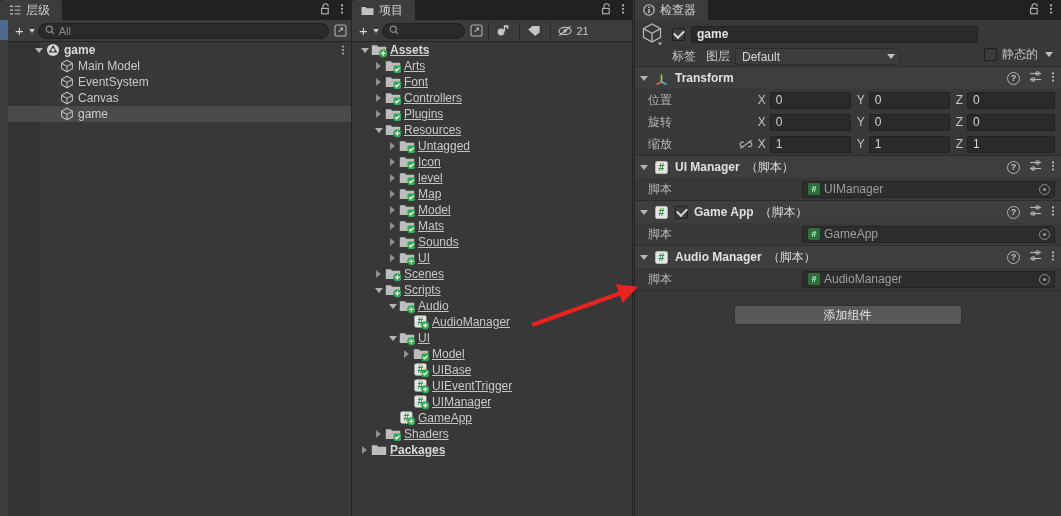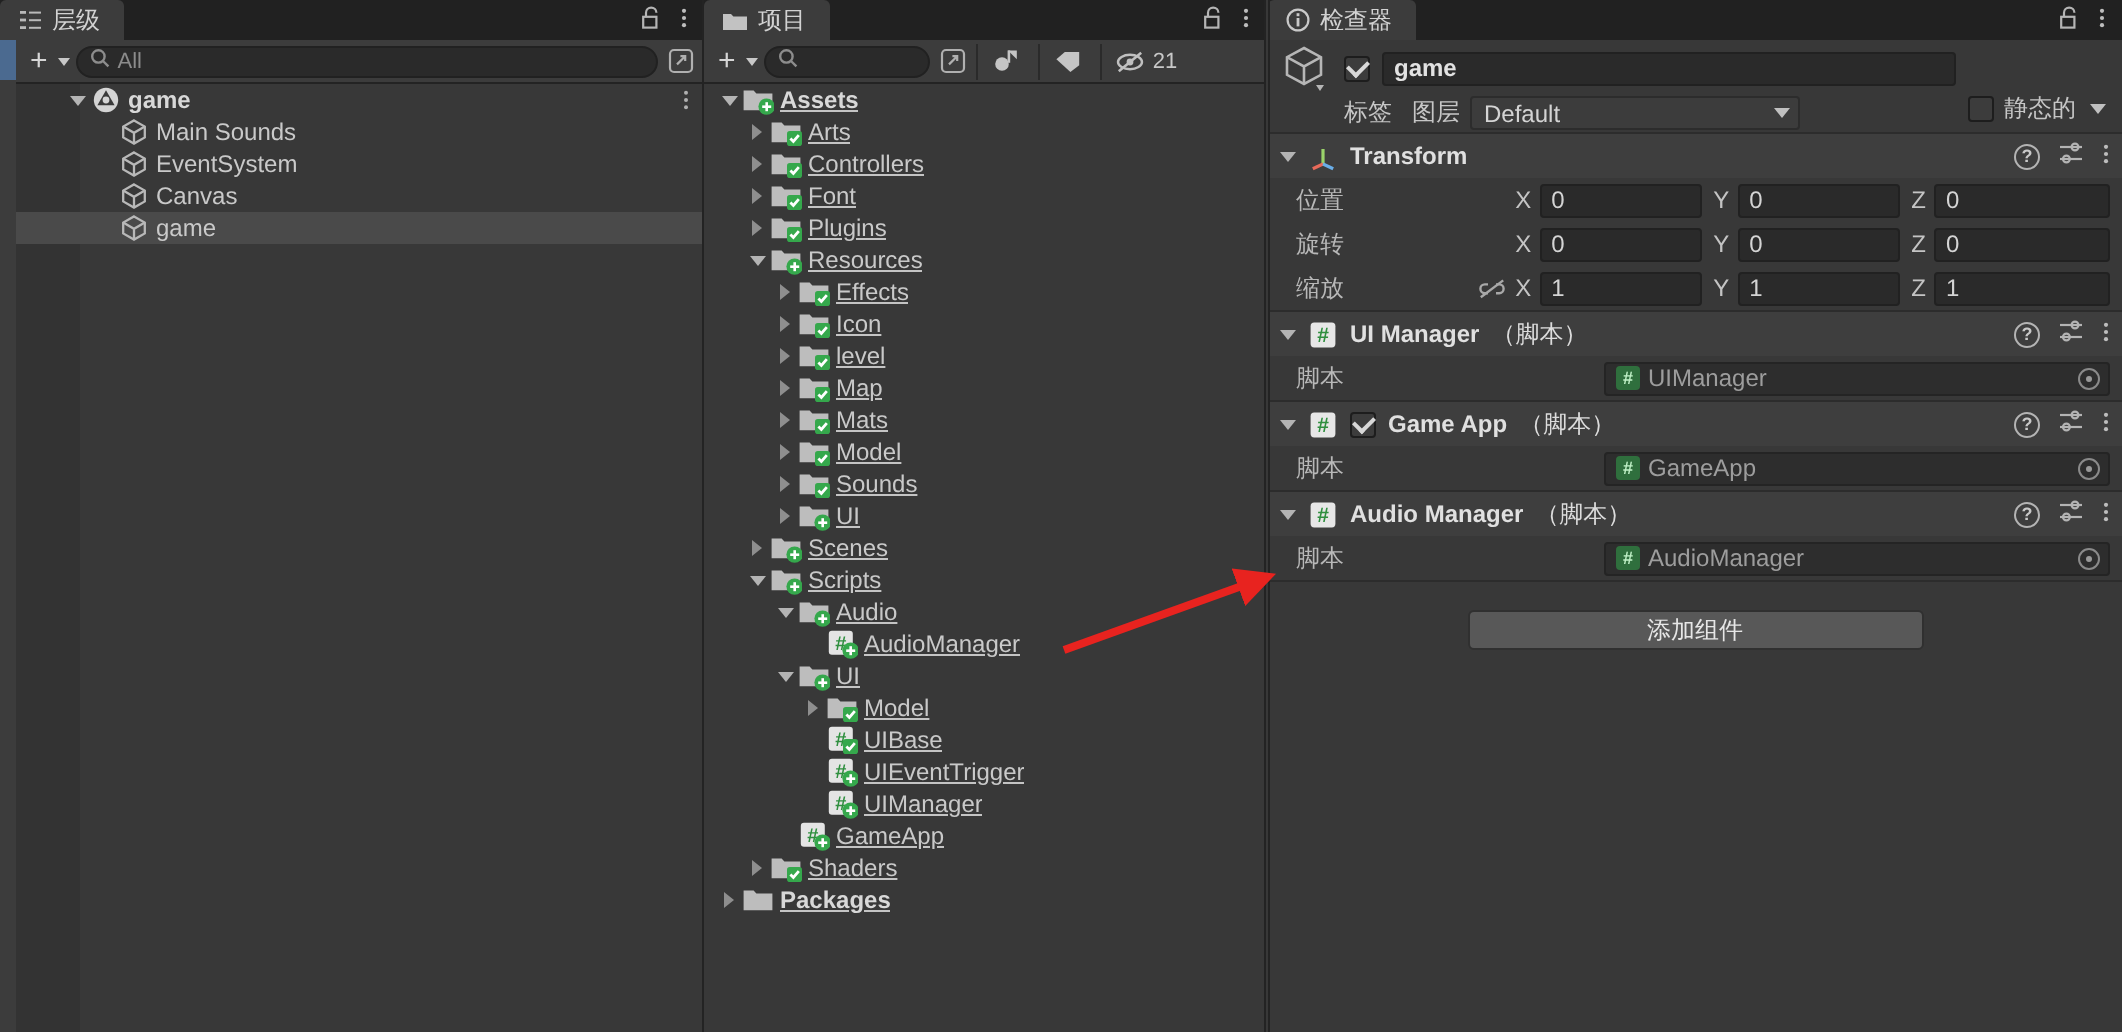--- a/index.html
+++ b/index.html
@@ -237,21 +237,21 @@
         </div>
         <div class="row hrow">
           <span style="flex: 0 0 38px;"></span>
           <span class="arrow"></span>
           <span class="ico">
             <svg width="16" height="16" viewBox="0 0 16 16">
               <path d="M8 2.2 L13.4 5.3 L13.4 10.7 L8 13.8 L2.6 10.7 L2.6 5.3 Z" fill="none" stroke="#b8b8b8" stroke-width="1.15"></path>
               <path d="M2.6 5.3 L8 8.4 L13.4 5.3 M8 8.4 L8 13.8" fill="none" stroke="#b8b8b8" stroke-width="1.15"></path>
             </svg>
           </span>
-          <span class="lbl">Main Sounds</span>
+          <span class="lbl">Main Model</span>
         </div>
         <div class="row hrow">
           <span style="flex: 0 0 38px;"></span>
           <span class="arrow"></span>
           <span class="ico">
             <svg width="16" height="16" viewBox="0 0 16 16">
               <path d="M8 2.2 L13.4 5.3 L13.4 10.7 L8 13.8 L2.6 10.7 L2.6 5.3 Z" fill="none" stroke="#b8b8b8" stroke-width="1.15"></path>
               <path d="M2.6 5.3 L8 8.4 L13.4 5.3 M8 8.4 L8 13.8" fill="none" stroke="#b8b8b8" stroke-width="1.15"></path>
             </svg>
           </span>
@@ -396,37 +396,37 @@
           </span>
           <span class="ico">
             <svg width="16" height="16" viewBox="0 0 16 16">
               <path d="M0.8 3.2 h5 l1.4 1.6 h8 v8.3 h-14.4 z" fill="#bdbdbd"></path>
               <g>
                 <rect x="8.5" y="7.5" width="7.5" height="7.5" rx="1.4" fill="#35a84c"></rect>
                 <path d="M10.2 11.2 L11.7 12.7 L14.4 9.6" fill="none" stroke="#ffffff" stroke-width="1.4"></path>
               </g>
             </svg>
           </span>
+          <span class="lbl">Font</span>
+        </div>
+        <div class="row">
+          <span style="flex: 0 0 20px;"></span>
+          <span class="arrow">
+            <span class="tri-r"></span>
+          </span>
+          <span class="ico">
+            <svg width="16" height="16" viewBox="0 0 16 16">
+              <path d="M0.8 3.2 h5 l1.4 1.6 h8 v8.3 h-14.4 z" fill="#bdbdbd"></path>
+              <g>
+                <rect x="8.5" y="7.5" width="7.5" height="7.5" rx="1.4" fill="#35a84c"></rect>
+                <path d="M10.2 11.2 L11.7 12.7 L14.4 9.6" fill="none" stroke="#ffffff" stroke-width="1.4"></path>
+              </g>
+            </svg>
+          </span>
           <span class="lbl">Controllers</span>
-        </div>
-        <div class="row">
-          <span style="flex: 0 0 20px;"></span>
-          <span class="arrow">
-            <span class="tri-r"></span>
-          </span>
-          <span class="ico">
-            <svg width="16" height="16" viewBox="0 0 16 16">
-              <path d="M0.8 3.2 h5 l1.4 1.6 h8 v8.3 h-14.4 z" fill="#bdbdbd"></path>
-              <g>
-                <rect x="8.5" y="7.5" width="7.5" height="7.5" rx="1.4" fill="#35a84c"></rect>
-                <path d="M10.2 11.2 L11.7 12.7 L14.4 9.6" fill="none" stroke="#ffffff" stroke-width="1.4"></path>
-              </g>
-            </svg>
-          </span>
-          <span class="lbl">Font</span>
         </div>
         <div class="row">
           <span style="flex: 0 0 20px;"></span>
           <span class="arrow">
             <span class="tri-r"></span>
           </span>
           <span class="ico">
             <svg width="16" height="16" viewBox="0 0 16 16">
               <path d="M0.8 3.2 h5 l1.4 1.6 h8 v8.3 h-14.4 z" fill="#bdbdbd"></path>
               <g>
@@ -461,21 +461,21 @@
           </span>
           <span class="ico">
             <svg width="16" height="16" viewBox="0 0 16 16">
               <path d="M0.8 3.2 h5 l1.4 1.6 h8 v8.3 h-14.4 z" fill="#bdbdbd"></path>
               <g>
                 <rect x="8.5" y="7.5" width="7.5" height="7.5" rx="1.4" fill="#35a84c"></rect>
                 <path d="M10.2 11.2 L11.7 12.7 L14.4 9.6" fill="none" stroke="#ffffff" stroke-width="1.4"></path>
               </g>
             </svg>
           </span>
-          <span class="lbl">Effects</span>
+          <span class="lbl">Untagged</span>
         </div>
         <div class="row">
           <span style="flex: 0 0 34px;"></span>
           <span class="arrow">
             <span class="tri-r"></span>
           </span>
           <span class="ico">
             <svg width="16" height="16" viewBox="0 0 16 16">
               <path d="M0.8 3.2 h5 l1.4 1.6 h8 v8.3 h-14.4 z" fill="#bdbdbd"></path>
               <g>
@@ -525,37 +525,37 @@
           </span>
           <span class="ico">
             <svg width="16" height="16" viewBox="0 0 16 16">
               <path d="M0.8 3.2 h5 l1.4 1.6 h8 v8.3 h-14.4 z" fill="#bdbdbd"></path>
               <g>
                 <rect x="8.5" y="7.5" width="7.5" height="7.5" rx="1.4" fill="#35a84c"></rect>
                 <path d="M10.2 11.2 L11.7 12.7 L14.4 9.6" fill="none" stroke="#ffffff" stroke-width="1.4"></path>
               </g>
             </svg>
           </span>
+          <span class="lbl">Model</span>
+        </div>
+        <div class="row">
+          <span style="flex: 0 0 34px;"></span>
+          <span class="arrow">
+            <span class="tri-r"></span>
+          </span>
+          <span class="ico">
+            <svg width="16" height="16" viewBox="0 0 16 16">
+              <path d="M0.8 3.2 h5 l1.4 1.6 h8 v8.3 h-14.4 z" fill="#bdbdbd"></path>
+              <g>
+                <rect x="8.5" y="7.5" width="7.5" height="7.5" rx="1.4" fill="#35a84c"></rect>
+                <path d="M10.2 11.2 L11.7 12.7 L14.4 9.6" fill="none" stroke="#ffffff" stroke-width="1.4"></path>
+              </g>
+            </svg>
+          </span>
           <span class="lbl">Mats</span>
-        </div>
-        <div class="row">
-          <span style="flex: 0 0 34px;"></span>
-          <span class="arrow">
-            <span class="tri-r"></span>
-          </span>
-          <span class="ico">
-            <svg width="16" height="16" viewBox="0 0 16 16">
-              <path d="M0.8 3.2 h5 l1.4 1.6 h8 v8.3 h-14.4 z" fill="#bdbdbd"></path>
-              <g>
-                <rect x="8.5" y="7.5" width="7.5" height="7.5" rx="1.4" fill="#35a84c"></rect>
-                <path d="M10.2 11.2 L11.7 12.7 L14.4 9.6" fill="none" stroke="#ffffff" stroke-width="1.4"></path>
-              </g>
-            </svg>
-          </span>
-          <span class="lbl">Model</span>
         </div>
         <div class="row">
           <span style="flex: 0 0 34px;"></span>
           <span class="arrow">
             <span class="tri-r"></span>
           </span>
           <span class="ico">
             <svg width="16" height="16" viewBox="0 0 16 16">
               <path d="M0.8 3.2 h5 l1.4 1.6 h8 v8.3 h-14.4 z" fill="#bdbdbd"></path>
               <g>

